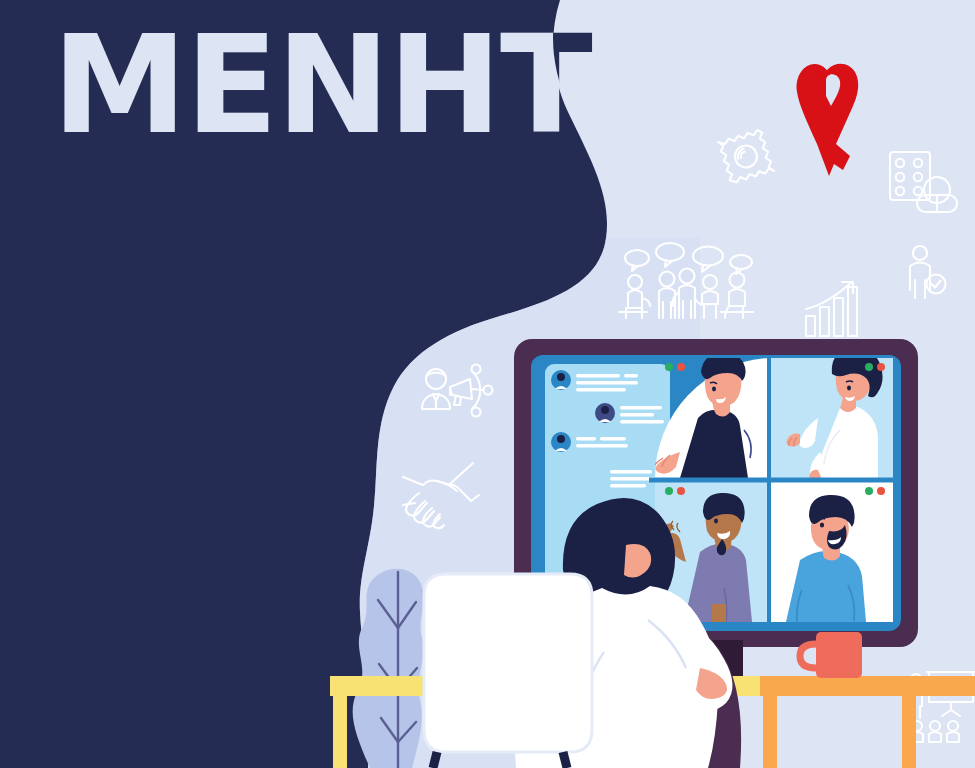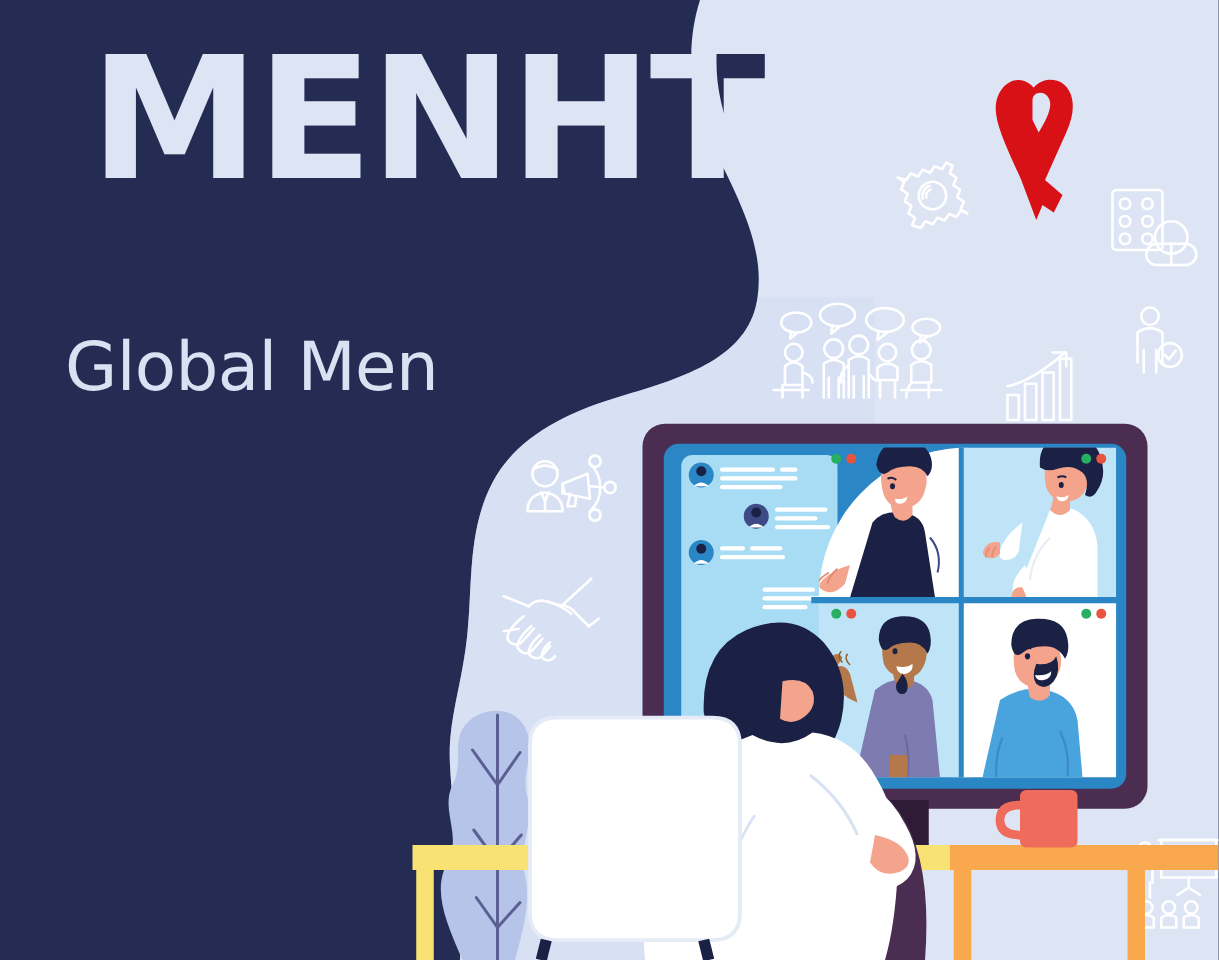--- a/index.html
+++ b/index.html
@@ -10,23 +10,23 @@
     width:975px;height:768px;
     overflow:hidden;
     background:#242c54;
     font-family:"Liberation Sans", sans-serif;
   }
   .layer{position:absolute;top:0;left:0;width:975px;height:768px;}
   svg.layer{display:block;}
 
   
   #brand-wrap{
-    position:absolute;left:52px;top:32px;
+    position:absolute;left:52px;top:22px;
     width:700px;height:140px;
-    z-index:6;pointer-events:none;margin-left:20px;
+    z-index:6;pointer-events:none;
   }
   #brand-svg{display:block;width:700px;height:140px;}
   .brand-txt{
     font-family:"DejaVu Sans","Liberation Sans",sans-serif;
     font-weight:bold;
     font-size:136px;
     letter-spacing:-2px;
   }
 
   
@@ -428,16 +428,15 @@
       <g clip-path="url(#clipDarkSide)">
         <text class="brand-txt" x="0" y="110" fill="#dde4f4">MENHT</text>
       </g>
       <g clip-path="url(#clipLightSide)">
         <text class="brand-txt" x="0" y="110" fill="#242c54">MENHT</text>
       </g>
     </svg>
   </div>
 
   <div id="subtitle">
-    <div>Global Men</div>
   </div>
 
 </div>
 
 </body></html>

